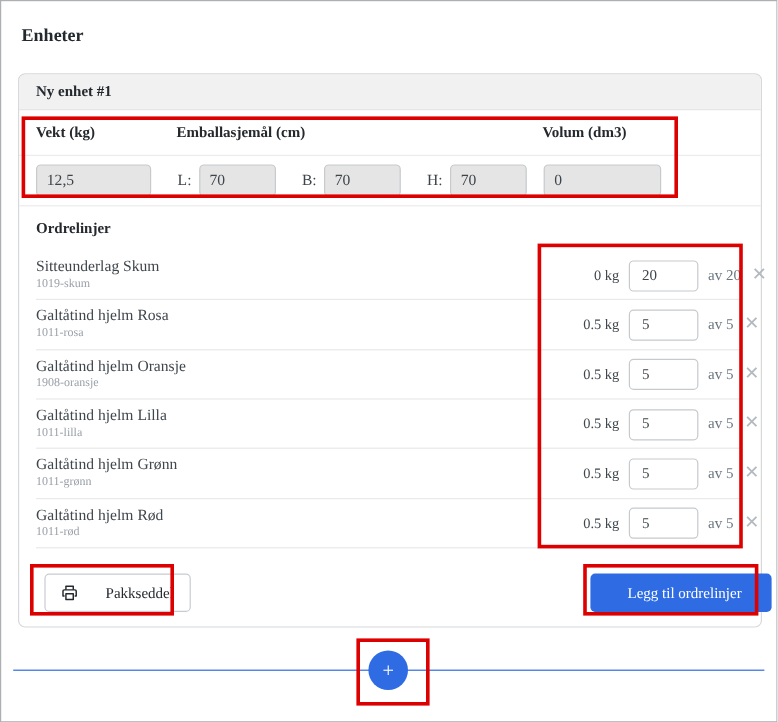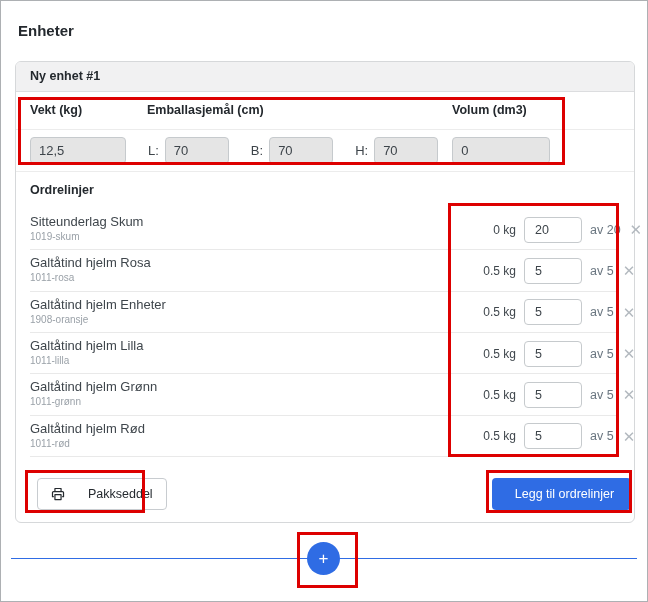--- a/index.html
+++ b/index.html
@@ -1,19 +1,19 @@
 <!DOCTYPE html>
 <html style="--accent-blue: #2f6ce4; --annotation-red: #dd0000;"><head>
 <meta charset="utf-8">
 <style>
   html,body { margin:0; padding:0; background:#fff; }
   .page {
     position:relative; width:648px; height:602px; box-sizing:border-box;
     border:1px solid #adb0b3; background:#fff; overflow:hidden;
-    font-family:Liberation Sans, sans-serif; color:#24292e;
+    font-family:Liberation Serif, serif; color:#24292e;
   }
   .page-title { position:absolute; left:17px; top:21px; font-size:15px; font-weight:bold; }
 
   .card {
     position:absolute; left:14px; top:60px; width:620px; height:462px; box-sizing:border-box;
     border:1px solid #d6d8da; border-radius:6px; background:#fff;
   }
   .card-header {
     height:30px; line-height:29px; background:#f1f1f2; border-bottom:1px solid #dcdddf;
     border-radius:5px 5px 0 0; padding:0 14px; font-size:12.5px; font-weight:bold; box-sizing:border-box;
@@ -56,21 +56,21 @@
   .row-of { margin-left:8px; font-size:12.5px; color:#6a7680; white-space:nowrap; }
   .close-x { margin-left:9px; font-size:15px; color:#b3b9bf; cursor:pointer; line-height:1; }
 
   .pakkseddel-btn {
     position:absolute; left:21px; top:416px; height:32px; padding:0 13px;
     display:inline-flex; align-items:center; gap:23px; background:#fff;
     border:1px solid #c8ccd0; border-radius:4px; font-size:12.5px; color:#24292e;
     font-family:inherit; cursor:pointer;
   }
   .legg-btn {
-    position:absolute; left:476px; top:416px; width:139px; height:32px;
+    position:absolute; left:476px; top:416px; width:151px; height:32px;
     background:var(--accent-blue,#2f6ce4); color:#fff; border:none; border-radius:4px;
     font-size:12.5px; font-family:inherit; cursor:pointer;padding-left:12px;
   }
 
   .add-line { position:absolute; left:10px; right:10px; top:557px; border-top:1.5px solid var(--accent-blue,#2f6ce4); }
   .add-btn {
     position:absolute; left:306px; top:541px; width:33px; height:33px; border-radius:50%;
     background:var(--accent-blue,#2f6ce4); color:#fff; border:none; font-size:17px;
     line-height:31px; text-align:center; padding:0; cursor:pointer; font-family:inherit;
   }
@@ -142,21 +142,21 @@
           <div class="row-controls">
             <span class="row-weight">0.5 kg</span>
             <input class="qty-input" type="text" value="5" style="">
             <span class="row-of">av 5</span>
             <span class="close-x">✕</span>
           </div>
           <div class="row-sep"></div>
         </div>
 
         <div class="row">
-          <div class="row-name">Galtåtind hjelm Enheter</div>
+          <div class="row-name">Galtåtind hjelm Oransje</div>
           <div class="row-sku">1908-oransje</div>
           <div class="row-controls">
             <span class="row-weight">0.5 kg</span>
             <input class="qty-input" type="text" value="5" style="">
             <span class="row-of">av 5</span>
             <span class="close-x">✕</span>
           </div>
           <div class="row-sep"></div>
         </div>
 

